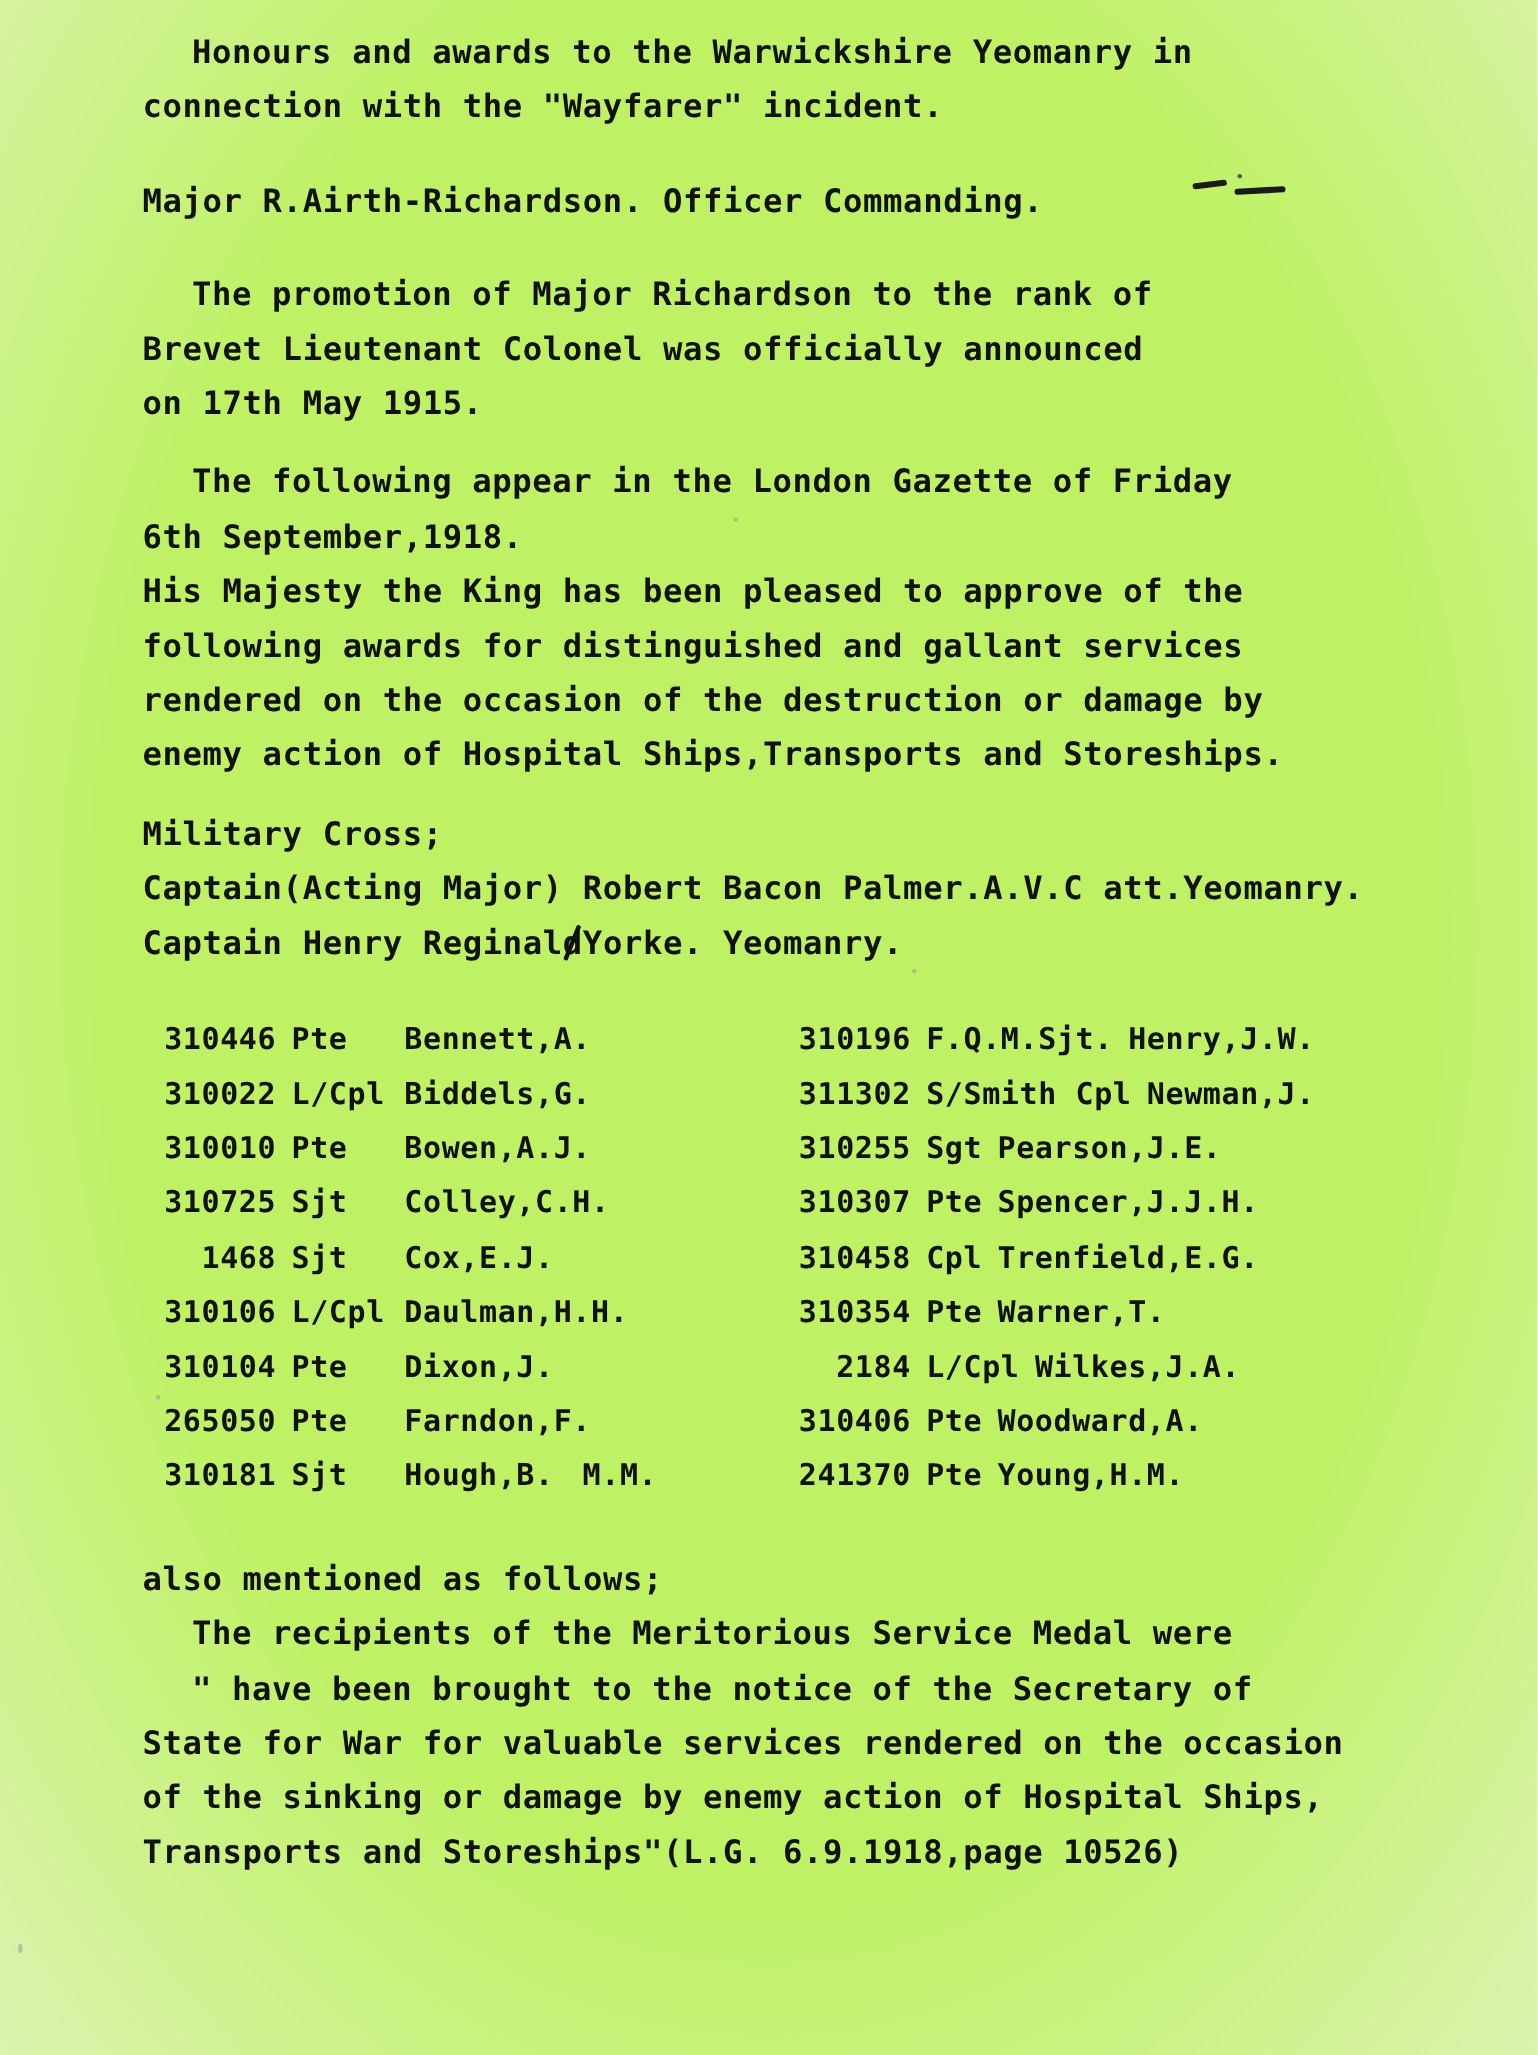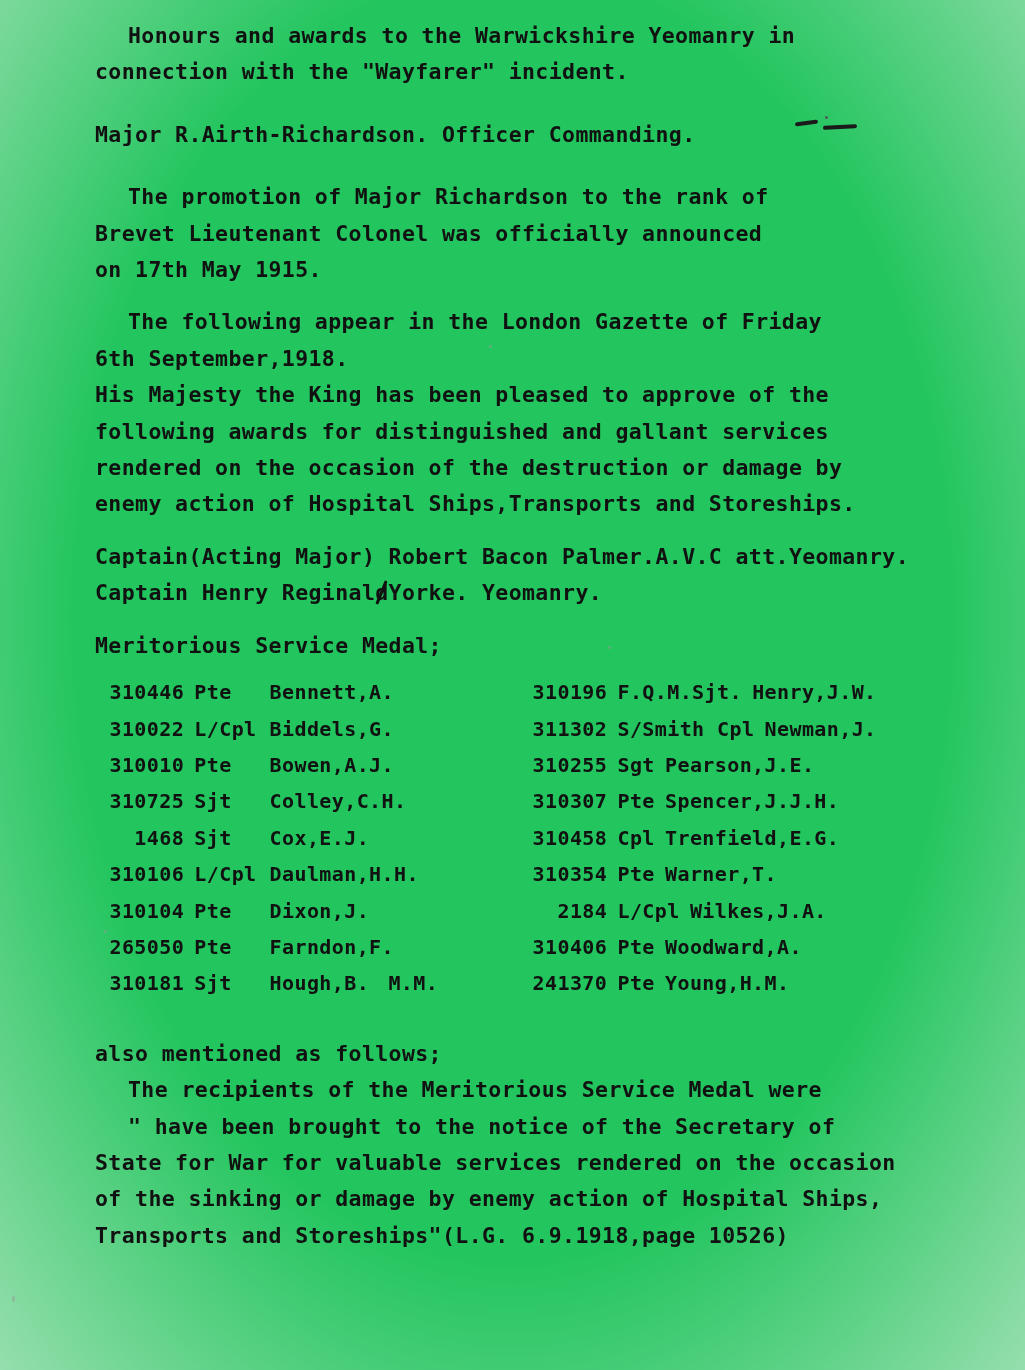--- a/index.html
+++ b/index.html
@@ -10,21 +10,21 @@
   }
   body {
     font-family: "DejaVu Sans Mono", "Liberation Mono", monospace;
     color: #111111;
   }
   #page {
     position: relative;
     width: 1025px;
     height: 1370px;
     margin: 0 auto;
-    background: #22c55e;
+    background: #bef264;
     overflow: hidden;
   }
   
   #paper-texture {
     position: absolute;
     inset: 0;
     background:
       radial-gradient(ellipse at 50% 45%, rgba(255,255,255,0) 60%, rgba(245,243,238,0.55) 100%);
     pointer-events: none;
   }
@@ -200,28 +200,28 @@
     <p class="block indent-first">The following appear in the London Gazette of Friday
 6th September,1918.</p>
 
     <p class="block">His Majesty the King has been pleased to approve of the
 following awards for distinguished and gallant services
 rendered on the occasion of the destruction or damage by
 enemy action of Hospital Ships,Transports and Storeships.</p>
 
     <div class="gap-sm"></div>
 
+    <p class="block">Military Cross;</p>
 
     <p class="block">Captain(Acting Major) Robert Bacon Palmer.A.V.C att.Yeomanry.</p>
 
     <p class="block"><span>Captain Henry Reginald</span><span class="hand-slash"></span><span>Yorke. Yeomanry.</span></p>
 
     <div class="gap-sm"></div>
 
-    <p class="block">Meritorious Service Medal;</p>
 
     <div id="names">
       <div class="name-cols">
         <div class="name-col col-left">
             <div class="name-row"><span class="n-num">310446</span><span class="n-rank">Pte</span><span class="n-name">Bennett,A.</span></div>
             <div class="name-row"><span class="n-num">310022</span><span class="n-rank">L/Cpl</span><span class="n-name">Biddels,G.</span></div>
             <div class="name-row"><span class="n-num">310010</span><span class="n-rank">Pte</span><span class="n-name">Bowen,A.J.</span></div>
             <div class="name-row"><span class="n-num">310725</span><span class="n-rank">Sjt</span><span class="n-name">Colley,C.H.</span></div>
             <div class="name-row"><span class="n-num">1468</span><span class="n-rank">Sjt</span><span class="n-name">Cox,E.J.</span></div>
             <div class="name-row"><span class="n-num">310106</span><span class="n-rank">L/Cpl</span><span class="n-name">Daulman,H.H.</span></div>

